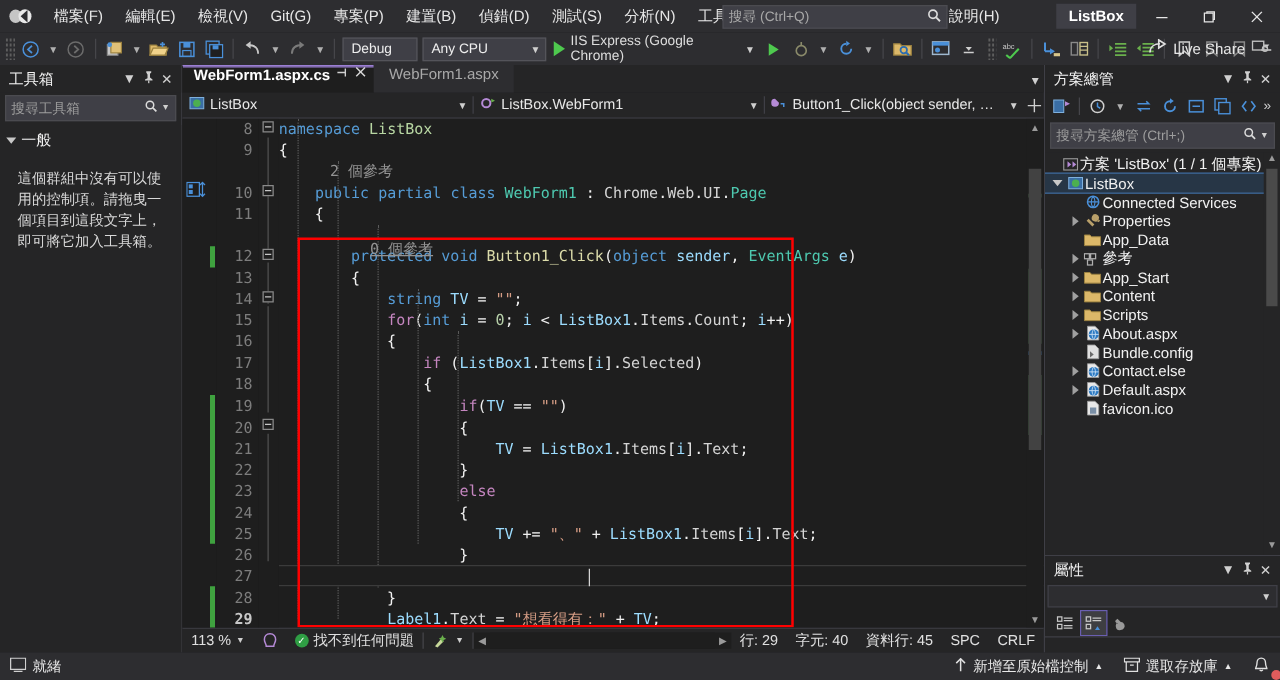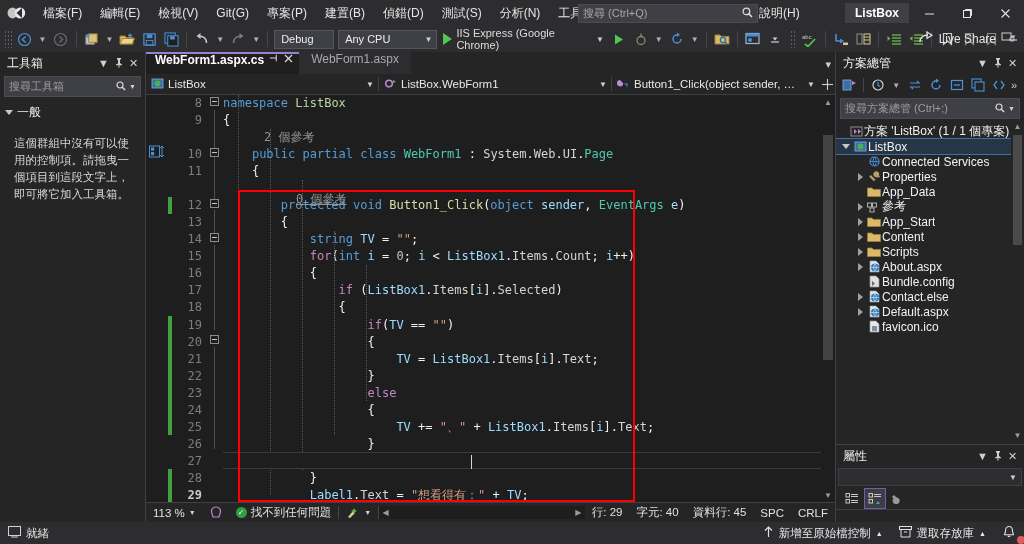--- a/index.html
+++ b/index.html
@@ -619,21 +619,21 @@
           <div class="guide" style="left:47px;top:34px;height:366px;"></div>
           <div class="guide" style="left:79px;top:85px;height:290px;"></div>
           <div class="guide" style="left:111px;top:136px;height:204px;"></div>
           <div class="guide" style="left:143px;top:170px;height:136px;"></div>
 
           <div class="cur-line-box" style="top:357px;"></div>
 
           <div id="codelines">
               <div class="ln"><span class="k">namespace</span> <span class="nm">ListBox</span></div>
               <div class="ln">{</div>
-              <div class="ln" style="margin-top: 17px;">    <span class="k">public</span> <span class="k">partial</span> <span class="k">class</span> <span class="ty">WebForm1</span> : <span class="id">System</span>.<span class="id">Web</span>.<span class="id">UI</span>.<span class="ty">Page</span></div>
+              <div class="ln" style="margin-top: 17px;">    <span class="k">public</span> <span class="k">partial</span> <span class="k">class</span> <span class="ty">WebForm1</span> : <span class="id">Chrome</span>.<span class="id">Web</span>.<span class="id">UI</span>.<span class="ty">Page</span></div>
               <div class="ln">    {</div>
               <div class="ln" style="margin-top: 17px;">        <span class="k">protected</span> <span class="k">void</span> <span class="mt">Button1_Click</span>(<span class="k">object</span> <span class="lv">sender</span>, <span class="ty">EventArgs</span> <span class="lv">e</span>)</div>
               <div class="ln">        {</div>
               <div class="ln">            <span class="k">string</span> <span class="lv">TV</span> = <span class="st">""</span>;</div>
               <div class="ln">            <span class="kp">for</span>(<span class="k">int</span> <span class="lv">i</span> = <span class="num">0</span>; <span class="lv">i</span> &lt; <span class="lv">ListBox1</span>.<span class="id">Items</span>.<span class="id">Count</span>; <span class="lv">i</span>++)</div>
               <div class="ln">            {</div>
               <div class="ln">                <span class="kp">if</span> (<span class="lv">ListBox1</span>.<span class="id">Items</span>[<span class="lv">i</span>].<span class="id">Selected</span>)</div>
               <div class="ln">                {</div>
               <div class="ln">                    <span class="kp">if</span>(<span class="lv">TV</span> == <span class="st">""</span>)</div>
               <div class="ln">                    {</div>

